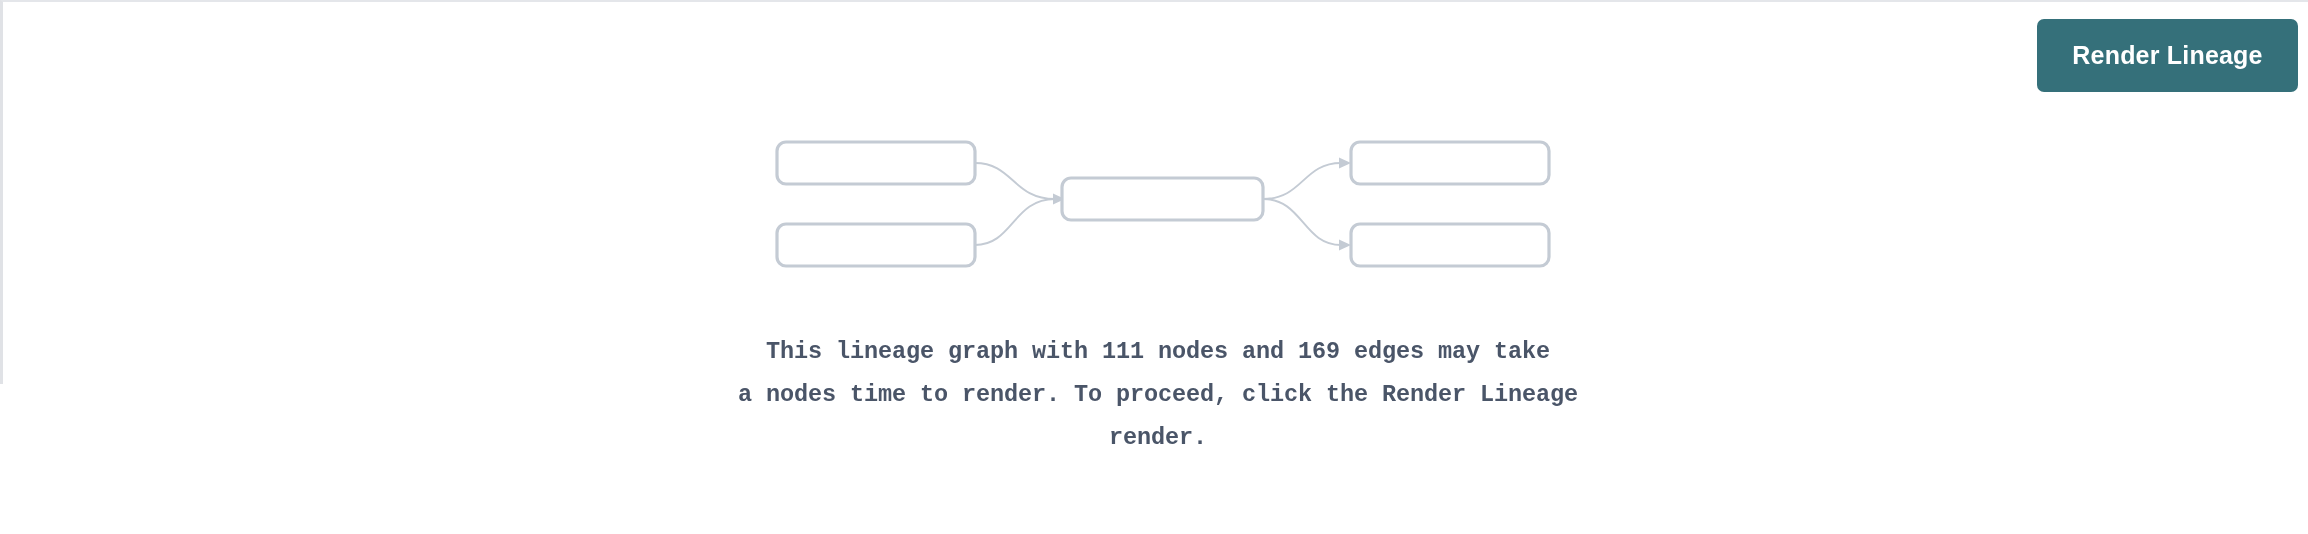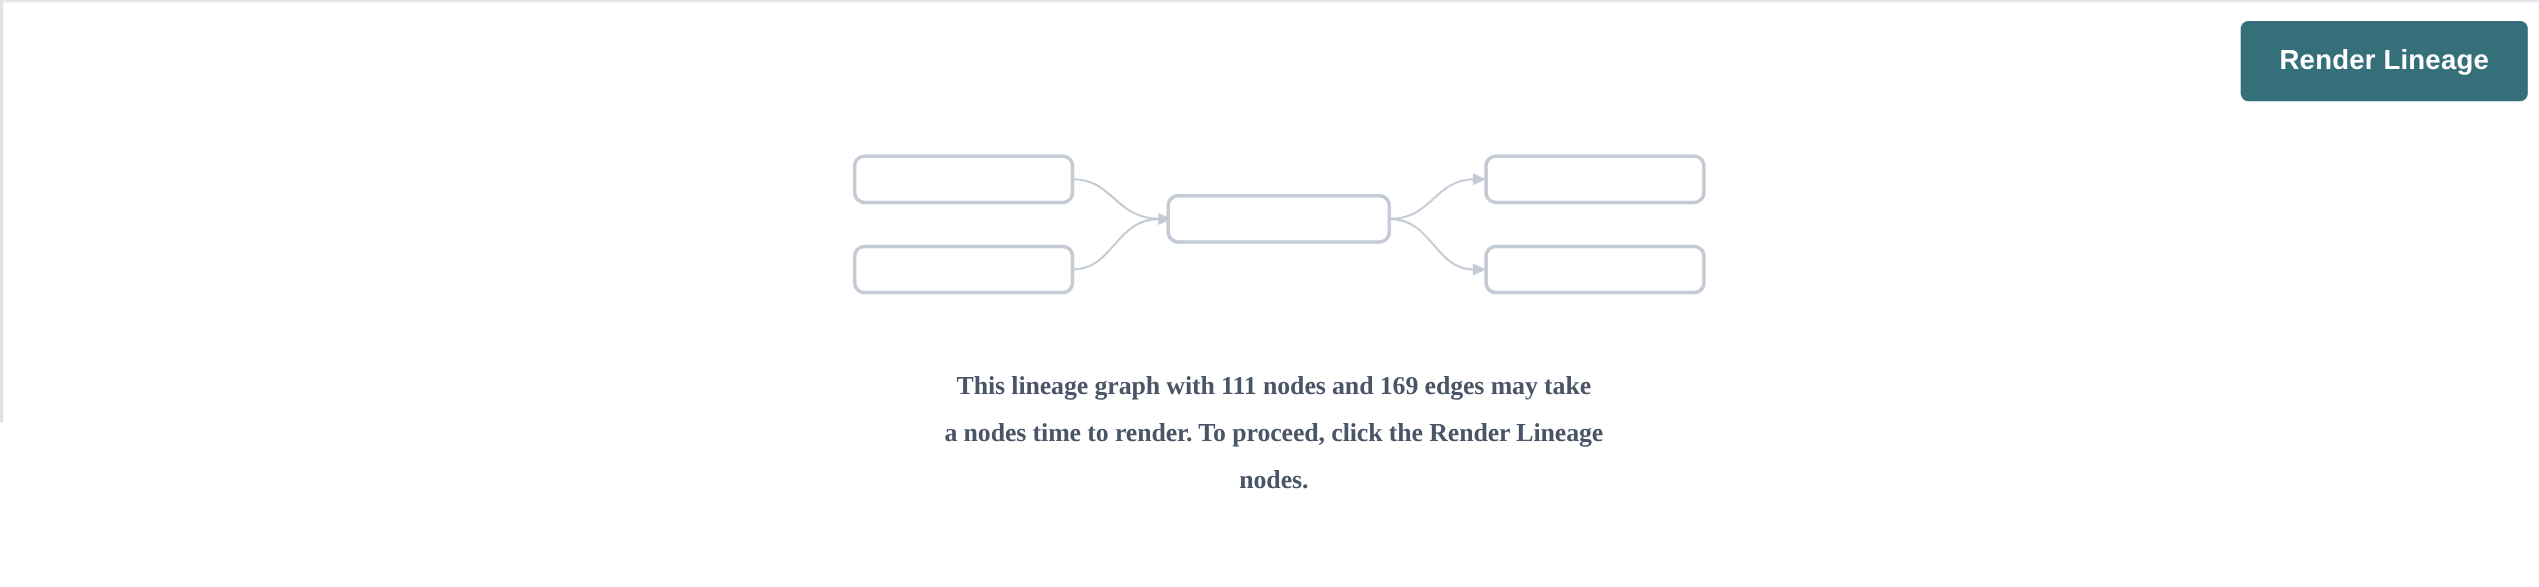--- a/index.html
+++ b/index.html
@@ -78,21 +78,21 @@
     fill: #c4cbd4;
   }
 
   
   #lineage-warning-message {
     position: absolute;
     left: 705px;
     top: 328px;
     width: 900px;
     text-align: center;
-    font-family: Liberation Serif, serif;
+    font-family: Liberation Mono, monospace;
     font-size: 23.5px;
     font-weight: bold;
     color: #4a5568;
     line-height: 43px;
     letter-spacing: -0.1px;
   }
 
   #lineage-warning-message .msg-line { display: block; }
 </style>
 </head>
@@ -120,16 +120,16 @@
       <rect class="lineage-node-rect" x="14" y="97" width="198" height="42" rx="9"></rect>
       <rect class="lineage-node-rect" x="299" y="51" width="201" height="42" rx="9"></rect>
       <rect class="lineage-node-rect" x="588" y="15" width="198" height="42" rx="9"></rect>
       <rect class="lineage-node-rect" x="588" y="97" width="198" height="42" rx="9"></rect>
     </svg>
   </div>
 
   <div id="lineage-warning-message">
     <span class="msg-line">This lineage graph with 111 nodes and 169 edges may take</span>
     <span class="msg-line">a nodes time to render. To proceed, click the Render Lineage</span>
-    <span class="msg-line">nodes.</span>
+    <span class="msg-line">render.</span>
   </div>
 
 </div>
 
 </body></html>

